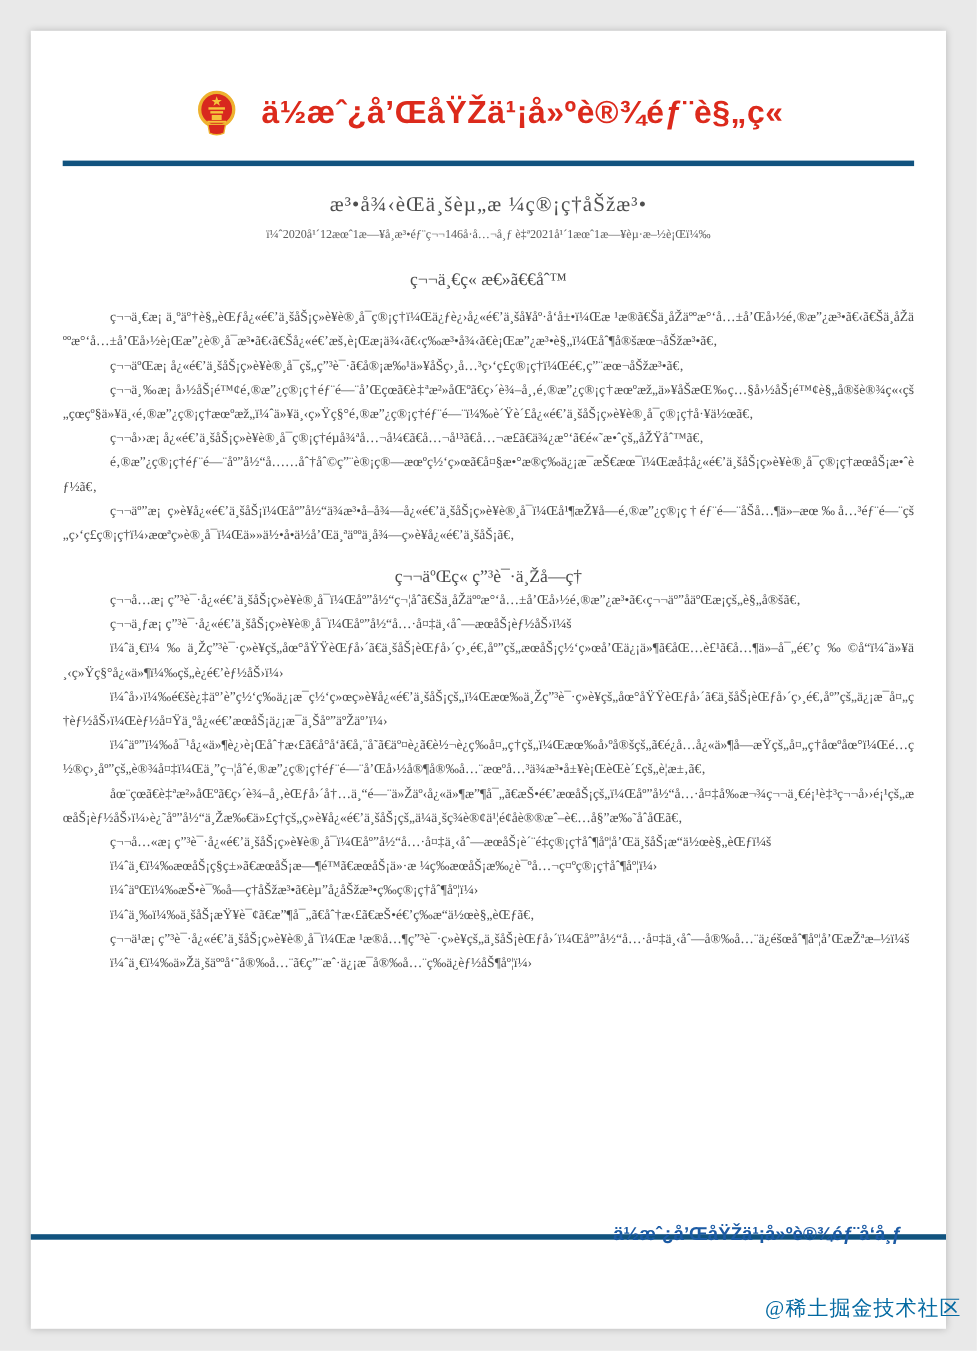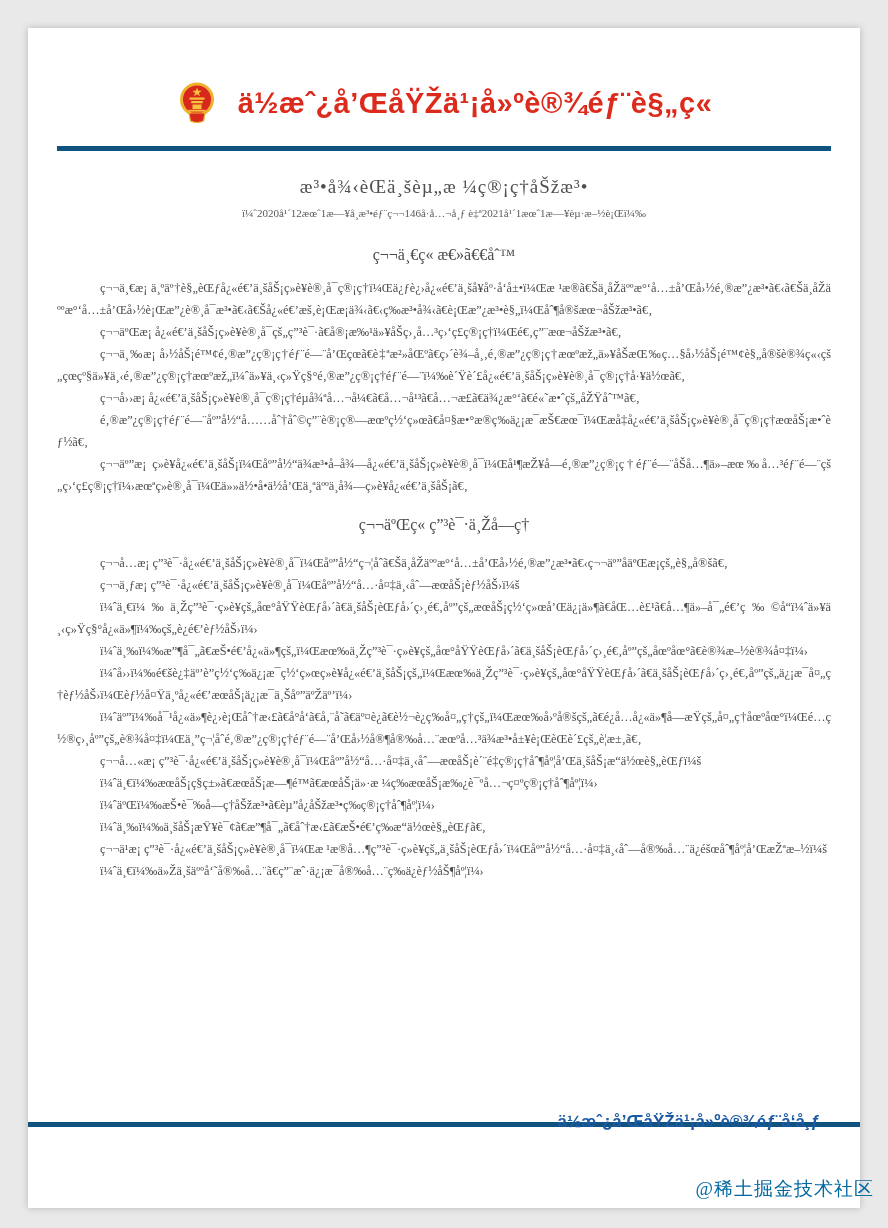--- a/index.html
+++ b/index.html
@@ -42,21 +42,21 @@
     text-align:center;font-size:19px;color:#4f4f4f;
     margin:18px 0 0 0;font-weight:normal;letter-spacing:1px;
   }
   .doc-subtitle{
     text-align:center;font-size:11px;color:#5b5b5b;margin:9px 0 0 0;
   }
   .chapter-heading{
     text-align:center;font-size:16px;color:#4b4b4b;font-weight:normal;
     margin:27px 0 13px 0;
   }
-  .chapter-heading.second{margin-top:19px;margin-bottom:18px;}
+  .chapter-heading.second{margin-top:19px;margin-bottom:0;}
   .doc-body p{
     margin:0;font-size:12.3px;line-height:22px;color:#4b4b4b;
     text-align:justify;word-break:break-all;text-indent:3.5em;
   }
   
   .publisher{
     position:absolute;top:1084px;right:40px;
     font-family:"Liberation Sans","DejaVu Sans",sans-serif;
     font-weight:bold;font-size:17px;color:#1c5ba4;
   }
@@ -98,23 +98,23 @@
       <p>ç¬¬å››æ¡  å¿«é€’ä¸šåŠ¡ç»è¥è®¸å¯ç®¡ç†éµå¾ªå…¬å¼€ã€å…¬å¹³ã€å…¬æ£ã€ä¾¿æ°‘ã€é«˜æ•ˆçš„åŽŸåˆ™ã€‚</p>
       <p>é‚®æ”¿ç®¡ç†éƒ¨é—¨åº”å½“å……åˆ†åˆ©ç”¨è®¡ç®—æœºç½‘ç»œã€å¤§æ•°æ®ç‰ä¿¡æ¯æŠ€æœ¯ï¼Œæå‡å¿«é€’ä¸šåŠ¡ç»è¥è®¸å¯ç®¡ç†æœåŠ¡æ•ˆèƒ½ã€‚</p>
       <p>ç¬¬äº”æ¡  ç»è¥å¿«é€’ä¸šåŠ¡ï¼Œåº”å½“ä¾æ³•å–å¾—å¿«é€’ä¸šåŠ¡ç»è¥è®¸å¯ï¼Œå¹¶æŽ¥å—é‚®æ”¿ç®¡ç†éƒ¨é—¨åŠå…¶ä»–æœ‰å…³éƒ¨é—¨çš„ç›‘ç£ç®¡ç†ï¼›æœªç»è®¸å¯ï¼Œä»»ä½•å•ä½å’Œä¸ªäººä¸å¾—ç»è¥å¿«é€’ä¸šåŠ¡ã€‚</p>
     </div>
 
     <h2 class="chapter-heading second">ç¬¬äºŒç«  ç”³è¯·ä¸Žå—ç†</h2>
     <div class="doc-body">
       <p>ç¬¬å…æ¡  ç”³è¯·å¿«é€’ä¸šåŠ¡ç»è¥è®¸å¯ï¼Œåº”å½“ç¬¦åˆã€Šä¸åŽäººæ°‘å…±å’Œå›½é‚®æ”¿æ³•ã€‹ç¬¬äº”åäºŒæ¡çš„è§„å®šã€‚</p>
       <p>ç¬¬ä¸ƒæ¡  ç”³è¯·å¿«é€’ä¸šåŠ¡ç»è¥è®¸å¯ï¼Œåº”å½“å…·å¤‡ä¸‹åˆ—æœåŠ¡èƒ½åŠ›ï¼š</p>
       <p>ï¼ˆä¸€ï¼‰ä¸Žç”³è¯·ç»è¥çš„åœ°åŸŸèŒƒå›´ã€ä¸šåŠ¡èŒƒå›´ç›¸é€‚åº”çš„æœåŠ¡ç½‘ç»œå’Œä¿¡ä»¶ã€åŒ…è£¹ã€å…¶ä»–å¯„é€’ç‰©å“ï¼ˆä»¥ä¸‹ç»Ÿç§°å¿«ä»¶ï¼‰çš„è¿é€’èƒ½åŠ›ï¼›</p>
-      <p>ï¼ˆä¸‰ï¼‰æ”¶å¯„ã€æŠ•é€’å¿«ä»¶çš„ï¼Œæœ‰ä¸Žç”³è¯·ç»è¥çš„åœ°åŸŸèŒƒå›´ã€ä¸šåŠ¡èŒƒå›´ç›¸é€‚åº”çš„åœºåœ°ã€è®¾æ–½è®¾å¤‡ï¼›</p>
       <p>ï¼ˆå››ï¼‰é€šè¿‡äº’è”ç½‘ç‰ä¿¡æ¯ç½‘ç»œç»è¥å¿«é€’ä¸šåŠ¡çš„ï¼Œæœ‰ä¸Žç”³è¯·ç»è¥çš„åœ°åŸŸèŒƒå›´ã€ä¸šåŠ¡èŒƒå›´ç›¸é€‚åº”çš„ä¿¡æ¯å¤„ç†èƒ½åŠ›ï¼Œèƒ½å¤Ÿä¸ºå¿«é€’æœåŠ¡ä¿¡æ¯ä¸Šåº”äºŽäº’ï¼›</p>
       <p>ï¼ˆäº”ï¼‰å¯¹å¿«ä»¶è¿›è¡Œåˆ†æ‹£ã€å°å‘ã€å‚¨å˜ã€äº¤è¿ã€è½¬è¿ç‰å¤„ç†çš„ï¼Œæœ‰å›ºå®šçš„ã€é¿å…å¿«ä»¶å—æŸçš„å¤„ç†åœºåœ°ï¼Œé…ç½®ç›¸åº”çš„è®¾å¤‡ï¼Œä¸”ç¬¦åˆé‚®æ”¿ç®¡ç†éƒ¨é—¨å’Œå›½å®¶å®‰å…¨æœºå…³ä¾æ³•å±¥è¡ŒèŒè´£çš„è¦æ±‚ã€‚</p>
+      <p>åœ¨çœã€è‡ªæ²»åŒºã€ç›´è¾–å¸‚èŒƒå›´å†…ä¸“é—¨ä»Žäº‹å¿«ä»¶æ”¶å¯„ã€æŠ•é€’æœåŠ¡çš„ï¼Œåº”å½“å…·å¤‡å‰æ¬¾ç¬¬ä¸€é¡¹è‡³ç¬¬å››é¡¹çš„æœåŠ¡èƒ½åŠ›ï¼›è¿˜åº”å½“ä¸Žæ‰€ä»£ç†çš„ç»è¥å¿«é€’ä¸šåŠ¡çš„ä¼ä¸šç¾è®¢ä¹¦é¢åè®®æˆ–è€…å§”æ‰˜åˆåŒã€‚</p>
       <p>ç¬¬å…«æ¡  ç”³è¯·å¿«é€’ä¸šåŠ¡ç»è¥è®¸å¯ï¼Œåº”å½“å…·å¤‡ä¸‹åˆ—æœåŠ¡è´¨é‡ç®¡ç†åˆ¶åº¦å’Œä¸šåŠ¡æ“ä½œè§„èŒƒï¼š</p>
       <p>ï¼ˆä¸€ï¼‰æœåŠ¡ç§ç±»ã€æœåŠ¡æ—¶é™ã€æœåŠ¡ä»·æ ¼ç‰æœåŠ¡æ‰¿è¯ºå…¬ç¤ºç®¡ç†åˆ¶åº¦ï¼›</p>
       <p>ï¼ˆäºŒï¼‰æŠ•è¯‰å—ç†åŠžæ³•ã€èµ”å¿åŠžæ³•ç‰ç®¡ç†åˆ¶åº¦ï¼›</p>
       <p>ï¼ˆä¸‰ï¼‰ä¸šåŠ¡æŸ¥è¯¢ã€æ”¶å¯„ã€åˆ†æ‹£ã€æŠ•é€’ç‰æ“ä½œè§„èŒƒã€‚</p>
       <p>ç¬¬ä¹æ¡  ç”³è¯·å¿«é€’ä¸šåŠ¡ç»è¥è®¸å¯ï¼Œæ ¹æ®å…¶ç”³è¯·ç»è¥çš„ä¸šåŠ¡èŒƒå›´ï¼Œåº”å½“å…·å¤‡ä¸‹åˆ—å®‰å…¨ä¿éšœåˆ¶åº¦å’ŒæŽªæ–½ï¼š</p>
       <p>ï¼ˆä¸€ï¼‰ä»Žä¸šäººå‘˜å®‰å…¨ã€ç”¨æˆ·ä¿¡æ¯å®‰å…¨ç‰ä¿èƒ½åŠ¶åº¦ï¼›</p>
     </div>
   </div>
 
   <div class="bottom-rule"></div>

